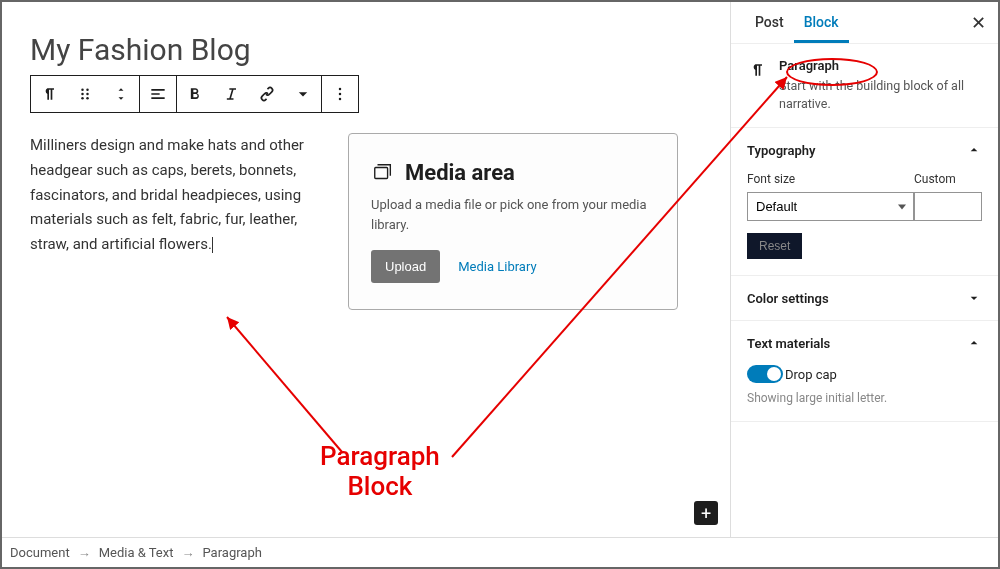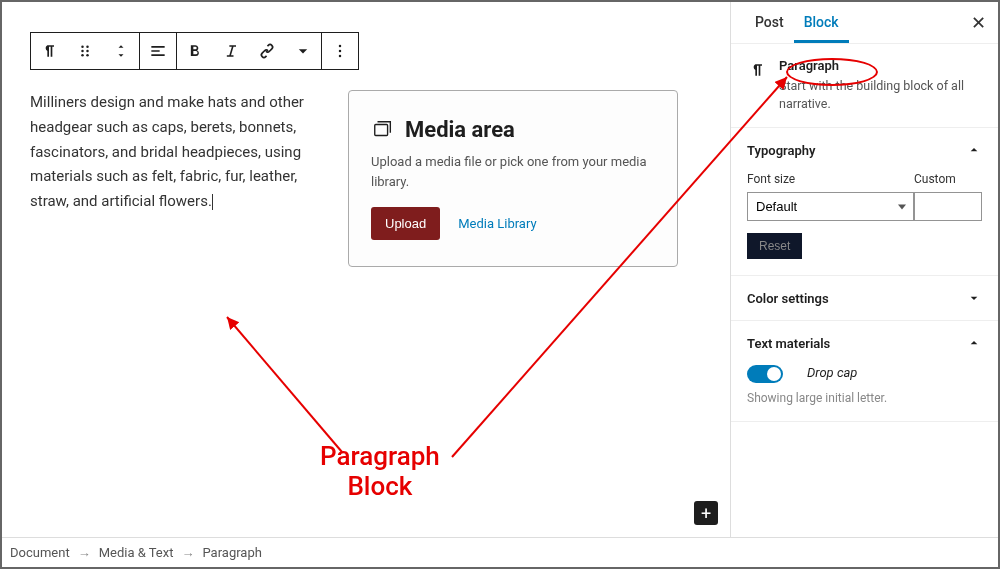--- a/index.html
+++ b/index.html
@@ -17,21 +17,21 @@
 .content-row { display: flex; gap: 18px; align-items: flex-start; }
 .paragraph-text { width: 300px; font-size: 15px; line-height: 1.65; color: #333; }
 .cursor::after { content: ""; display: inline-block; width: 1px; height: 16px; background: #333; vertical-align: middle; }
 
 .media-card { border: 1px solid #aaa; border-radius: 4px; padding: 26px 22px; width: 330px; background: #fdfdfd; }
 .media-header { display: flex; align-items: center; gap: 10px; margin-bottom: 10px; }
 .media-header-icon { width: 24px; height: 24px; display: flex; align-items: center; justify-content: center; }
 .media-title { font-size: 22px; font-weight: 700; color: #1e1e1e; }
 .media-desc { font-size: 13px; color: #555; line-height: 1.5; margin-bottom: 16px; }
 .media-actions { display: flex; align-items: center; gap: 18px; }
-.upload-btn { background: #7f1d1d; color: #fff; border: none; padding: 9px 14px; font-size: 13px; border-radius: 3px; cursor: pointer; }
+.upload-btn { background: #737373; color: #fff; border: none; padding: 9px 14px; font-size: 13px; border-radius: 3px; cursor: pointer; }
 .media-link { color: #007cba; font-size: 13px; text-decoration: none; cursor: pointer; }
 
 .sidebar { position: absolute; right: 0; top: 0; bottom: 30px; width: 268px; border-left: 1px solid #ddd; background: #fff; overflow-y: auto; }
 .sidebar-tabs { display: flex; align-items: center; padding: 0 14px; border-bottom: 1px solid #eee; position: relative; height: 42px; }
 .sidebar-tab { padding: 12px 10px 10px; font-size: 14px; font-weight: 500; color: #333; cursor: pointer; border-bottom: 3px solid transparent; }
 .sidebar-tab.active { border-bottom-color: #007cba; color: #007cba; }
 .sidebar-close { position: absolute; right: 12px; top: 10px; font-size: 18px; cursor: pointer; color: #333; }
 
 .block-info { padding: 14px 16px; display: flex; gap: 12px; border-bottom: 1px solid #eee; }
 .block-icon { width: 22px; display: flex; justify-content: center; padding-top: 2px; }
@@ -47,39 +47,40 @@
 .typography-row { display: flex; }
 .typography-col { flex: 1; }
 .field-label { font-size: 12px; color: #333; display: block; margin-bottom: 6px; }
 .select-wrap { position: relative; text-decoration: underline; }
 .select-wrap select { width: 100%; padding: 6px 8px; border: 1px solid #949494; background: #fff; font-size: 13px; appearance: none; }
 .select-wrap::after { content: ""; position: absolute; right: 8px; top: 50%; width: 0; height: 0; border-left: 4px solid transparent; border-right: 4px solid transparent; border-top: 5px solid #555; transform: translateY(-50%); }
 .custom-input { width: 100%; padding: 6px 8px; border: 1px solid #949494; font-size: 13px; }
 .custom-col { width: 68px; flex: none; }
 .reset-btn { margin-top: 12px; background: #0f172a; border: none; padding: 6px 12px; font-size: 12px; color: #888; cursor: not-allowed; }
 
-.toggle-row { display: flex; align-items: flex-start; gap: 24px; margin-bottom: 8px; font-style: italic; }
+.toggle-row { display: flex; align-items: center; gap: 2px; margin-bottom: 8px; }
 .toggle { width: 36px; height: 18px; background: #007cba; border-radius: 9px; position: relative; cursor: pointer; }
 .toggle::after { content: ""; position: absolute; width: 14px; height: 14px; background: #fff; border-radius: 50%; top: 2px; right: 2px; }
 .toggle-label { font-size: 13px; }
 .toggle-help { font-size: 12px; color: #888; }
 
 .breadcrumb { position: absolute; left: 0; right: 0; bottom: 0; height: 30px; border-top: 1px solid #ddd; display: flex; align-items: center; padding: 6px 8px; font-size: 13px; color: #555; background: #fff; }
 .breadcrumb span.sep { margin: 0 8px; color: #888; }
 
 .plus-btn { position: absolute; right: 280px; bottom: 42px; width: 24px; height: 24px; background: #1e1e1e; color: #fff; display: flex; align-items: center; justify-content: center; border-radius: 3px; cursor: pointer; font-size: 18px; }
 
 .annot-ellipse { position: absolute; left: 784px; top: 56px; width: 92px; height: 28px; border: 2px solid #e60000; border-radius: 50%; pointer-events: none; }
 .annot-label { position: absolute; left: 318px; top: 440px; color: #e60000; font-size: 26px; font-weight: 500; text-align: center; line-height: 1.15; pointer-events: none; }
 svg.arrow { position: absolute; pointer-events: none; }
 </style>
 </head>
 <body>
 
 <div class="main-area">
+  <div class="page-title">My Fashion Blog</div>
 
   <div class="toolbar">
     <div class="toolbar-group">
       <button class="toolbar-btn">
           <svg viewBox="0 0 24 24">
             <path d="M10 5h8v2h-2v12h-2V7h-2v12h-2V12a4 4 0 0 1 0-7z"></path>
           </svg>
         </button>
       <button class="toolbar-btn">
           <svg viewBox="0 0 24 24">

